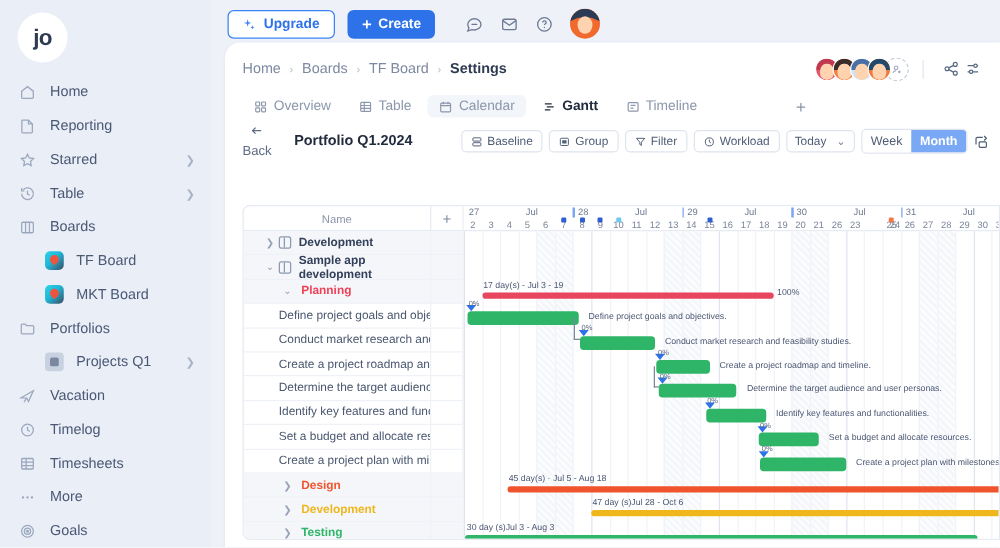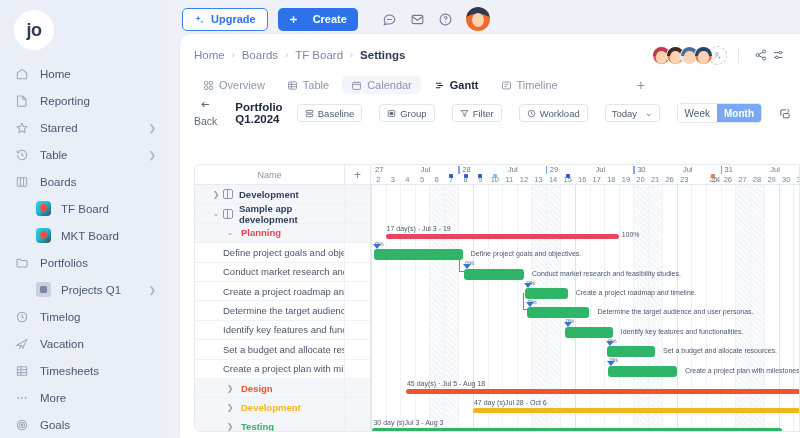--- a/index.html
+++ b/index.html
@@ -37,21 +37,21 @@
   
   .main { flex:1; height:438px; position:relative; background:#eef1f8; }
   .topbar { height:38px; display:flex; align-items:center; padding:0 10px 0 14px; gap:10px; }
   .upgrade { display:flex; align-items:center; gap:6px; height:23px; padding:0 11px;
              border:1px solid #3b82f6; border-radius:5px; background:#fff; color:#2d72e8;
              font-size:11px; font-weight:600; cursor:pointer; }
   .spark { color:#3b82f6; }
   .search { margin-left:auto; display:flex; align-items:center; gap:7px; width:128px; height:23px;
             background:#e2e8f2; border-radius:5px; padding:0 9px; cursor:text; }
   .search span { color:#9aa6ba; font-size:10.5px; }
-  .create { display:flex; align-items:center; gap:15px; height:23px; padding:0 11px; border-radius:5px;
+  .create { display:flex; align-items:center; gap:5px; height:23px; padding:0 11px; border-radius:5px;
             background:#2d72e8; color:#fff; font-size:11px; font-weight:600; cursor:pointer; }
   .tb-icons { display:flex; align-items:center; gap:13px; margin-left:14px; color:#6c7a94; }
   .avatar-top { width:24px; height:24px; border-radius:50%; background:#f06a2e; overflow:hidden;
       position:relative; flex:0 0 24px; cursor:pointer; }
   .avatar-top .hair { position:absolute; inset:0; background:#2b3a55; border-radius:50%;
       clip-path: polygon(0 0,100% 0,100% 42%,72% 30%,28% 30%,0 42%); }
   .avatar-top .face { position:absolute; left:6px; top:6px; width:12px; height:14px; border-radius:50%; background:#ffd2b0; }
 
   
   .card { position:absolute; left:12px; top:34px; right:0; bottom:0; background:#fff;
@@ -74,21 +74,21 @@
   .tabsrow { display:flex; align-items:center; height:28px; padding:0 14px; gap:4px; position:relative; }
   .tab { display:flex; align-items:center; gap:5px; padding:3px 9px; border-radius:5px;
          color:#8c97ab; font-size:11px; cursor:pointer; }
   .tab.hl { background:#f2f5fa; }
   .tab.on { color:#212b3d; font-weight:700; }
   .addtab { margin-left:60px; color:#8c97ab; font-size:14px; cursor:pointer; padding:0 6px; }
 
   .toolrow { display:flex; align-items:center; height:24px; padding:0 8px 0 14px; gap:8px; margin-top:2px; }
   .back { display:flex; align-items:center; gap:5px; color:#5d6b85; font-size:10.5px; cursor:pointer;flex-direction:column; }
   .ptitle { font-size:11.5px; font-weight:700; color:#212b3d; margin-left:10px; }
-  .tools { margin-left:auto; display:flex; align-items:center; gap:17px; }
+  .tools { margin-left:auto; display:flex; align-items:center; gap:5px; }
   .tbtn { display:flex; align-items:center; gap:4px; height:18px; padding:0 7px; border:1px solid #dfe4ee;
           border-radius:4px; background:#fff; font-size:9.5px; color:#4e5c76; cursor:pointer; white-space:nowrap; }
   .seg { display:flex; border:1px solid #dfe4ee; border-radius:4px; overflow:hidden; }
   .seg > div { height:18px; padding:0 7px; display:flex; align-items:center; font-size:10px;
                color:#4e5c76; background:#fff; cursor:pointer; }
   .seg > div.sel { background:#79a9f4; color:#fff; font-weight:600; }
   .tseg { display:flex; align-items:center; height:18px; border:1px solid #dfe4ee; border-radius:4px; background:#fff; }
   .tseg > div { padding:0 6px; font-size:9.5px; color:#4e5c76; display:flex; align-items:center; height:100%; cursor:pointer; }
 
   
@@ -211,34 +211,34 @@
             <svg width="15" height="15" viewBox="0 0 15 15">
               <rect x="4" y="4" width="7" height="7" rx="1.5" fill="#7b87a0"></rect>
             </svg>
           </span>
           <span class="lbl">Projects Q1</span>
           <span class="chev">❯</span>
         </div>
         <div class="nav-item">
           <span class="ico">
             <svg width="14" height="14" viewBox="0 0 18 18" fill="none" stroke="#9aa7bd" stroke-width="1.3">
+              <path d="M2.4 10.6 15 3.4l-5 11-1.8-3.6z"></path>
+              <path d="M8.2 10.8 5.4 15"></path>
+            </svg>
+          </span>
+          <span class="lbl">Vacation</span>
+        </div>
+        <div class="nav-item">
+          <span class="ico">
+            <svg width="14" height="14" viewBox="0 0 18 18" fill="none" stroke="#9aa7bd" stroke-width="1.3">
               <circle cx="9" cy="9" r="6"></circle>
               <path d="M9 5.6V9l2.4 1.5"></path>
             </svg>
           </span>
           <span class="lbl">Timelog</span>
-        </div>
-        <div class="nav-item">
-          <span class="ico">
-            <svg width="14" height="14" viewBox="0 0 18 18" fill="none" stroke="#9aa7bd" stroke-width="1.3">
-              <path d="M2.4 10.6 15 3.4l-5 11-1.8-3.6z"></path>
-              <path d="M8.2 10.8 5.4 15"></path>
-            </svg>
-          </span>
-          <span class="lbl">Vacation</span>
         </div>
         <div class="nav-item">
           <span class="ico">
             <svg width="14" height="14" viewBox="0 0 18 18" fill="none" stroke="#9aa7bd" stroke-width="1.3">
               <rect x="3" y="3.6" width="12" height="10.8" rx="1"></rect>
               <path d="M3 7.4h12M3 11h12M7.6 3.6v10.8"></path>
             </svg>
           </span>
           <span class="lbl">Timesheets</span>
         </div>

